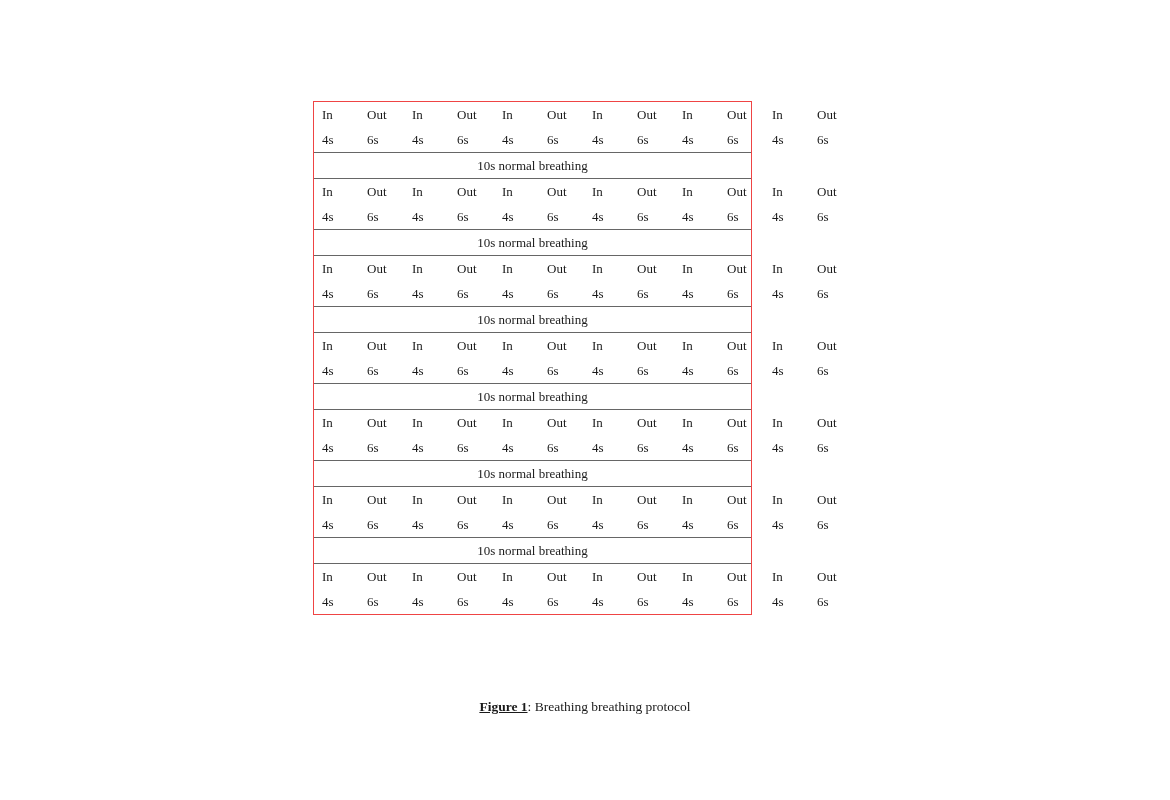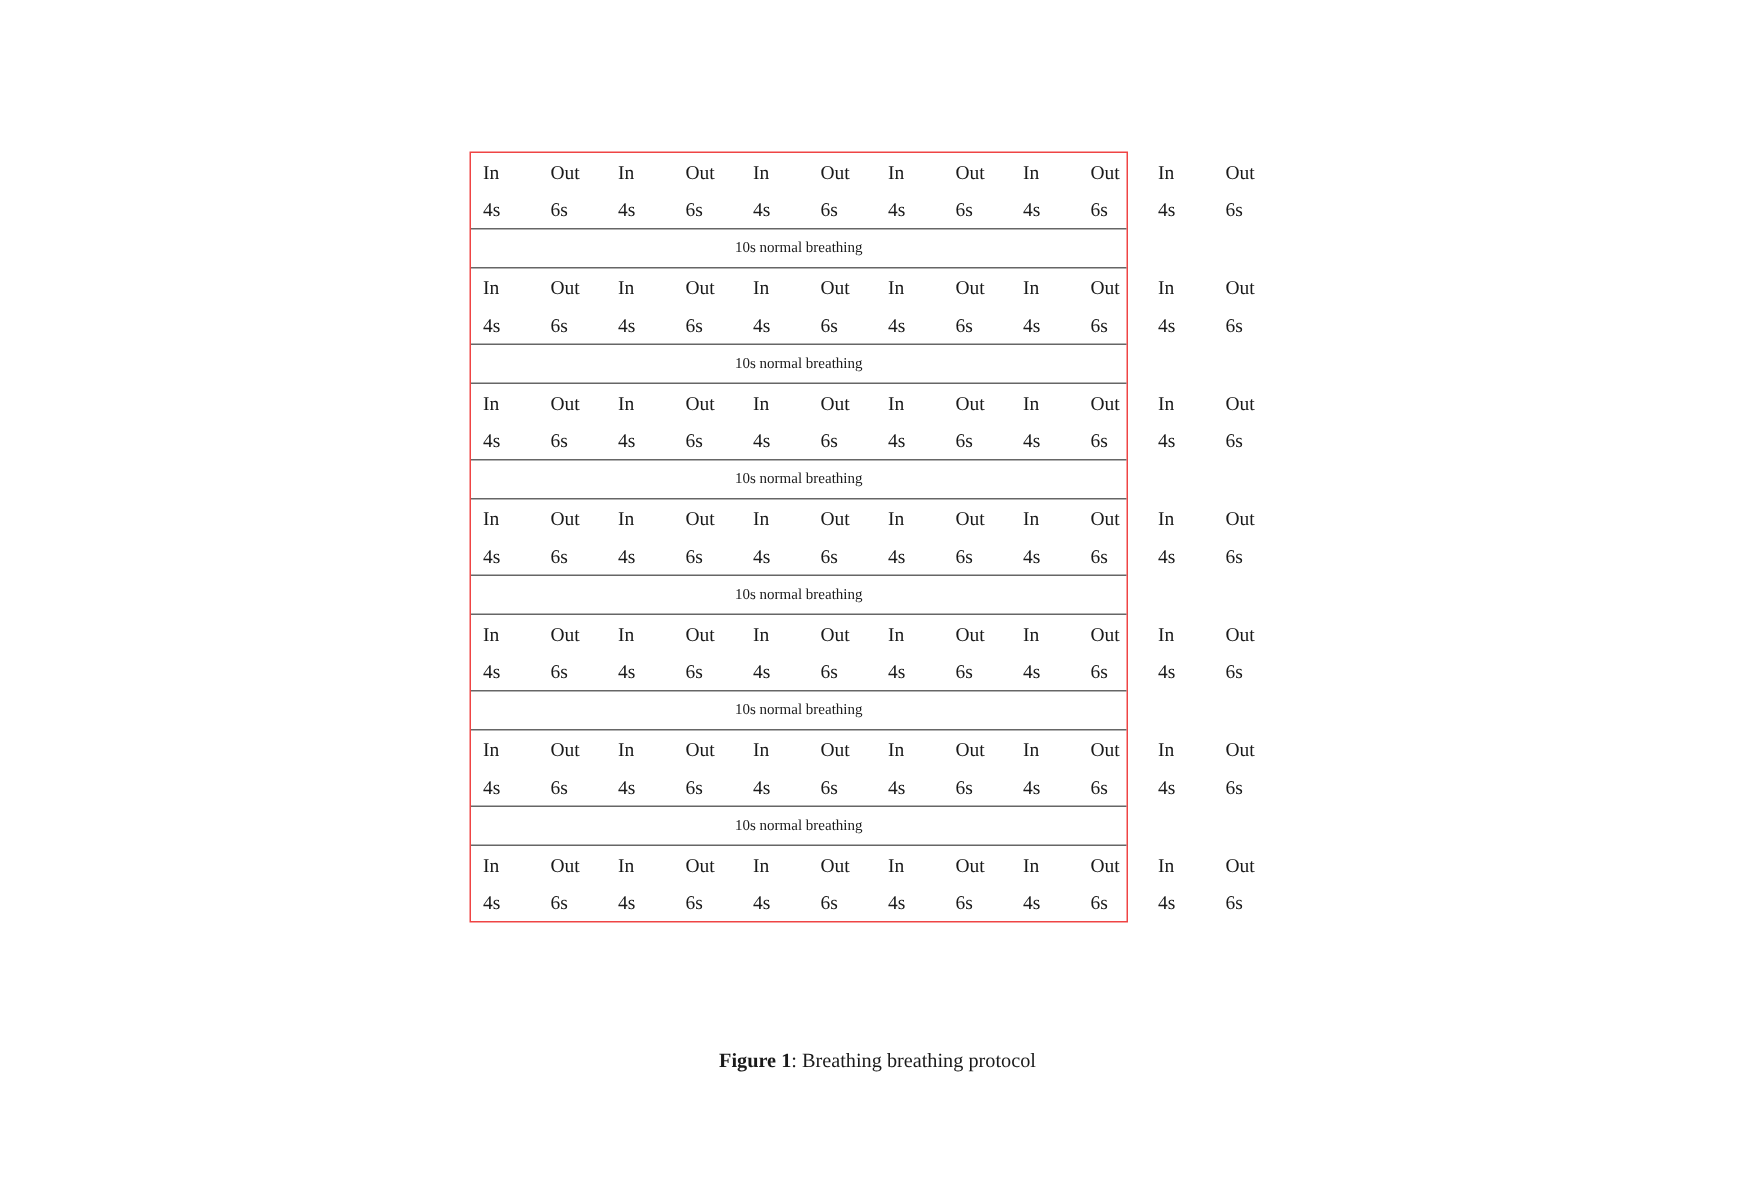--- a/index.html
+++ b/index.html
@@ -32,32 +32,32 @@
       font-size: 13px;
     }
     .row span {
       padding-left: 8px;
     }
     .rest-row {
       height: 25px;
       display: flex;
       align-items: center;
       justify-content: center;
-      font-size: 10px;
+      font-size: 13px;
       border-bottom: 1px solid #666;
     }
     .caption {
       position: absolute;
       top: 699px;
       left: 0;
       width: 1170px;
       text-align: center;
       font-size: 13.5px;
     }
-    .caption b { font-weight: bold; }
+    .caption b { font-weight: bold; text-decoration: underline; }
   </style>
 </head>
 <body>
 
 <div class="protocol-table" id="ptable">
     <div class="block-wrap" style="border-bottom: 1px solid rgb(102, 102, 102);">
       <div class="row">
         <span>In</span>
         <span>Out</span>
         <span>In</span>

